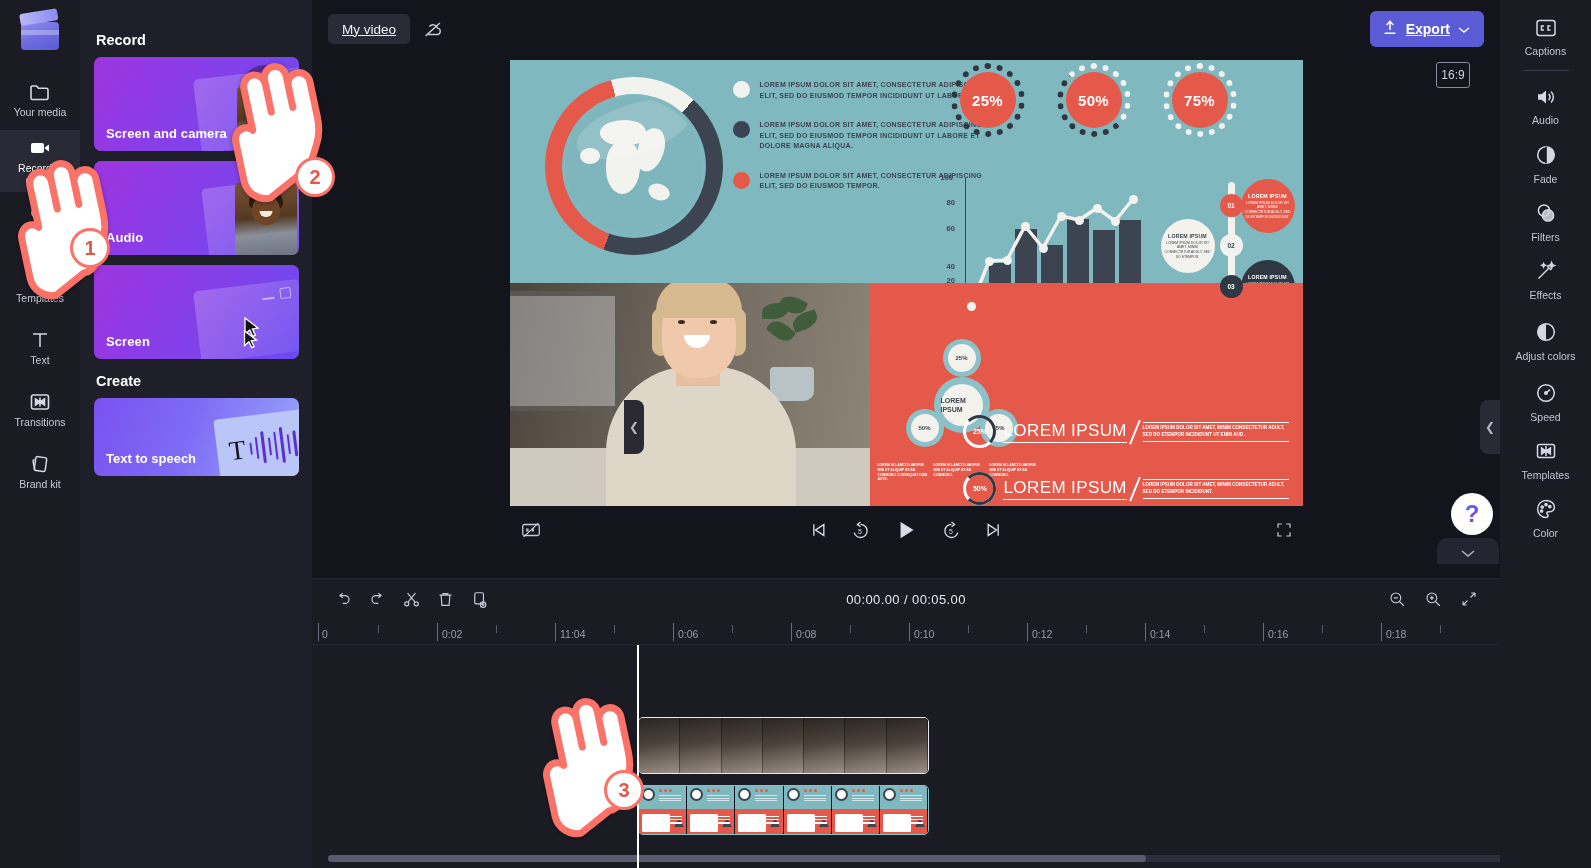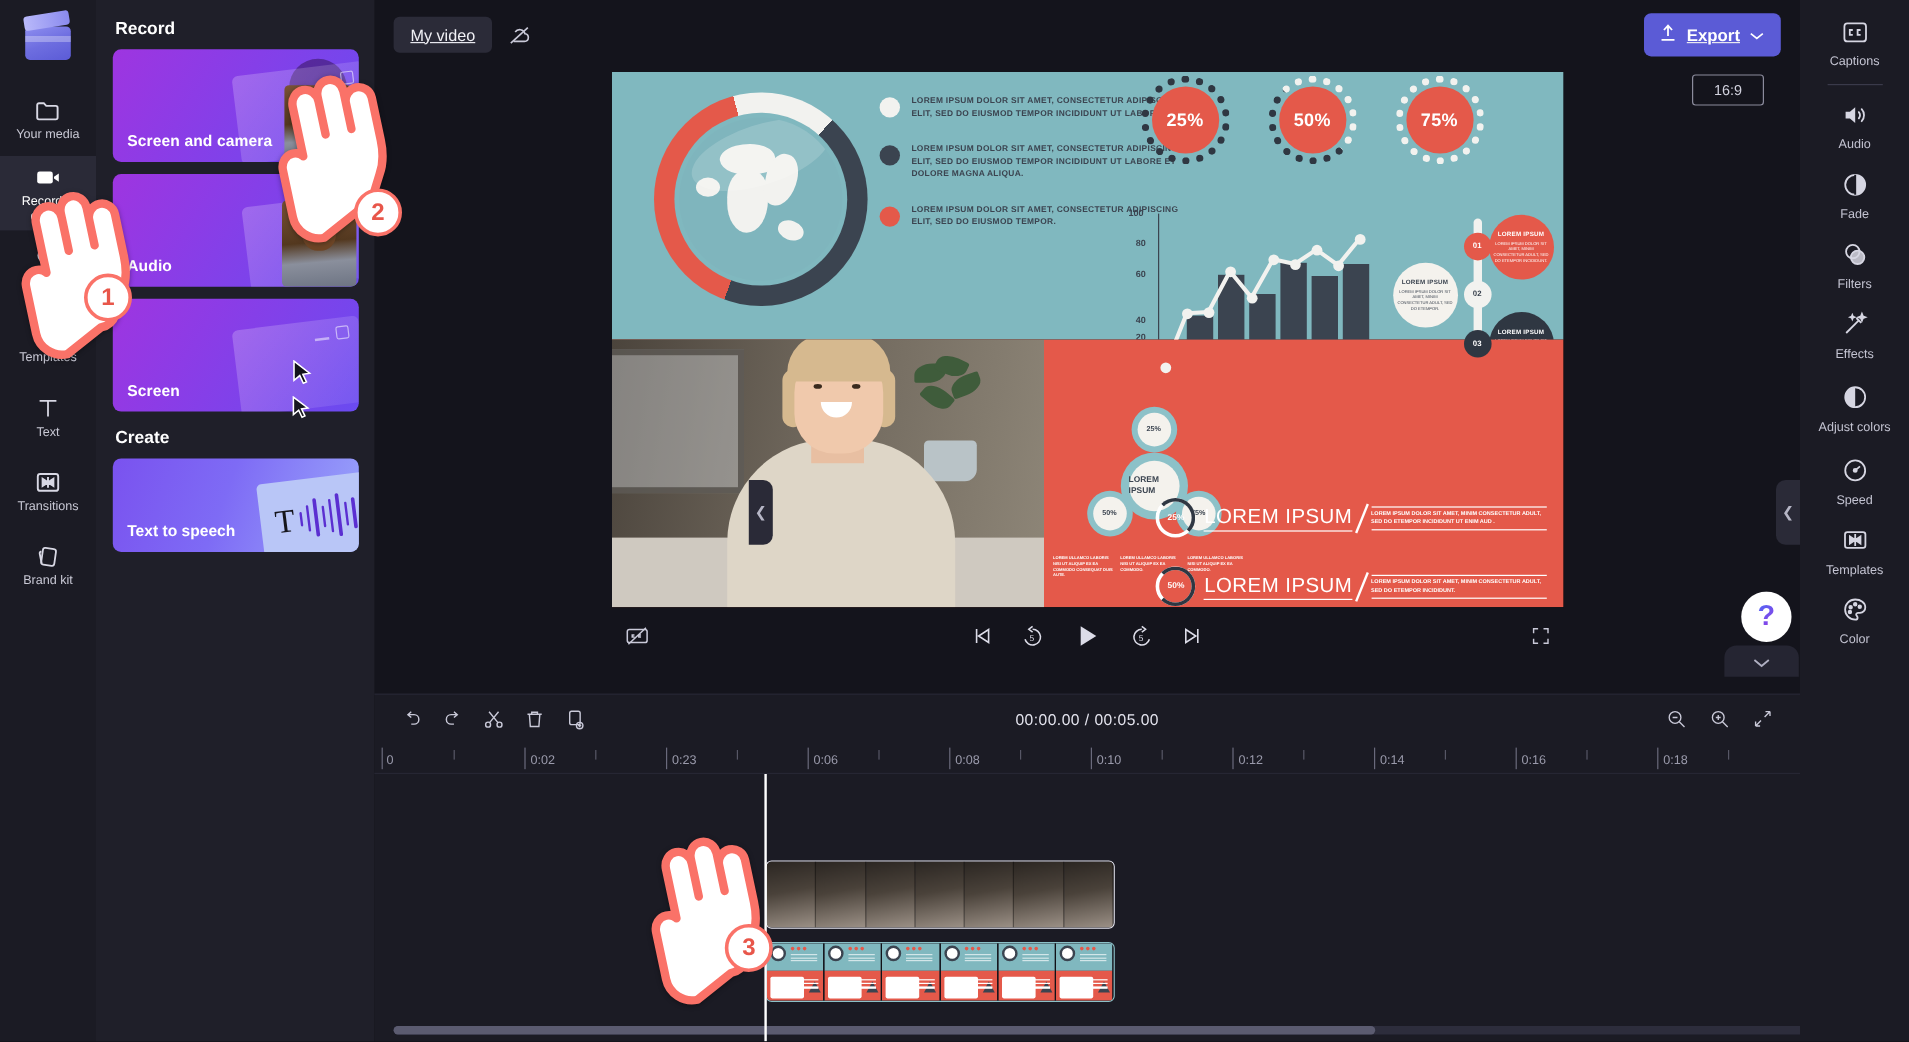--- a/index.html
+++ b/index.html
@@ -48,21 +48,21 @@
   .rail-item.active { background: #2a2a37; }
   .rail-item.active .ri-label { color: #fff; }
   .rail-item svg { display: block; }
 
   
   .panel {
     width: 232px; height: 868px; background: #1f1f29;
     flex-shrink: 0; padding: 12px 14px 0 14px; position: relative;
   }
   .panel-head {
-    font-size: 14.5px; font-weight: 700; color: #fff; margin: 4px 0 9px 2px;
+    font-size: 14.5px; font-weight: 700; color: #fff; margin: 20px 0 9px 2px;
   }
   .rec-card {
     position: relative; width: 205px; height: 94px; border-radius: 7px;
     overflow: hidden; margin-bottom: 10px; cursor: pointer;
     background: linear-gradient(122deg, #9e35e0 0%, #8c3ce6 35%, #6a4bf0 100%);
   }
   .rec-card .cap {
     position: absolute; left: 12px; bottom: 10px; font-size: 13px;
     font-weight: 600; color: #fff; z-index: 3; letter-spacing: .1px;
   }
@@ -136,21 +136,21 @@
   .topbar .spacer { flex: 1; }
   .export-btn {
     height: 36px; padding: 0 14px 0 12px; border-radius: 6px; background: #5b5bd6;
     display: flex; align-items: center; gap: 8px; cursor: pointer;
     font-size: 14px; font-weight: 600; color: #fff;
   }
 
   .stage { flex: 1; position: relative; display: flex; flex-direction: column;
            align-items: center; justify-content: flex-start; padding-top: 2px; }
   .ratio-chip {
-    position: absolute; right: 30px; top: 4px; width: 60px; height: 26px;
+    position: absolute; right: 30px; top: 4px; width: 34px; height: 26px;
     border: 1px solid #8b8b9c; border-radius: 3px; display: flex;
     align-items: center; justify-content: center; font-size: 12px; color: #d2d2de;
     cursor: pointer;
   }
 
   
   .preview { width: 793px; height: 446px; position: relative; overflow: hidden; background: #000; }
   .pv-top { position: absolute; inset: 0 0 50% 0; background: #80b8bf; }
   .pv-bot { position: absolute; top: 50%; left: 0; right: 0; bottom: 0; background: #e4594a; }
 
@@ -778,21 +778,21 @@
       </div>
 
       <div class="ruler">
         <div class="tick major" style="left:6px"></div>
         <div class="tick-lbl" style="left:10px">0</div>
         <div class="tick" style="left:66px"></div>
         <div class="tick major" style="left:125px"></div>
         <div class="tick-lbl" style="left:130px">0:02</div>
         <div class="tick" style="left:184px"></div>
         <div class="tick major" style="left:243px"></div>
-        <div class="tick-lbl" style="left:248px">0:23</div>
+        <div class="tick-lbl" style="left:248px">11:04</div>
         <div class="tick" style="left:302px"></div>
         <div class="tick major" style="left:361px"></div>
         <div class="tick-lbl" style="left:366px">0:06</div>
         <div class="tick" style="left:420px"></div>
         <div class="tick major" style="left:479px"></div>
         <div class="tick-lbl" style="left:484px">0:08</div>
         <div class="tick" style="left:538px"></div>
         <div class="tick major" style="left:597px"></div>
         <div class="tick-lbl" style="left:602px">0:10</div>
         <div class="tick" style="left:656px"></div>

